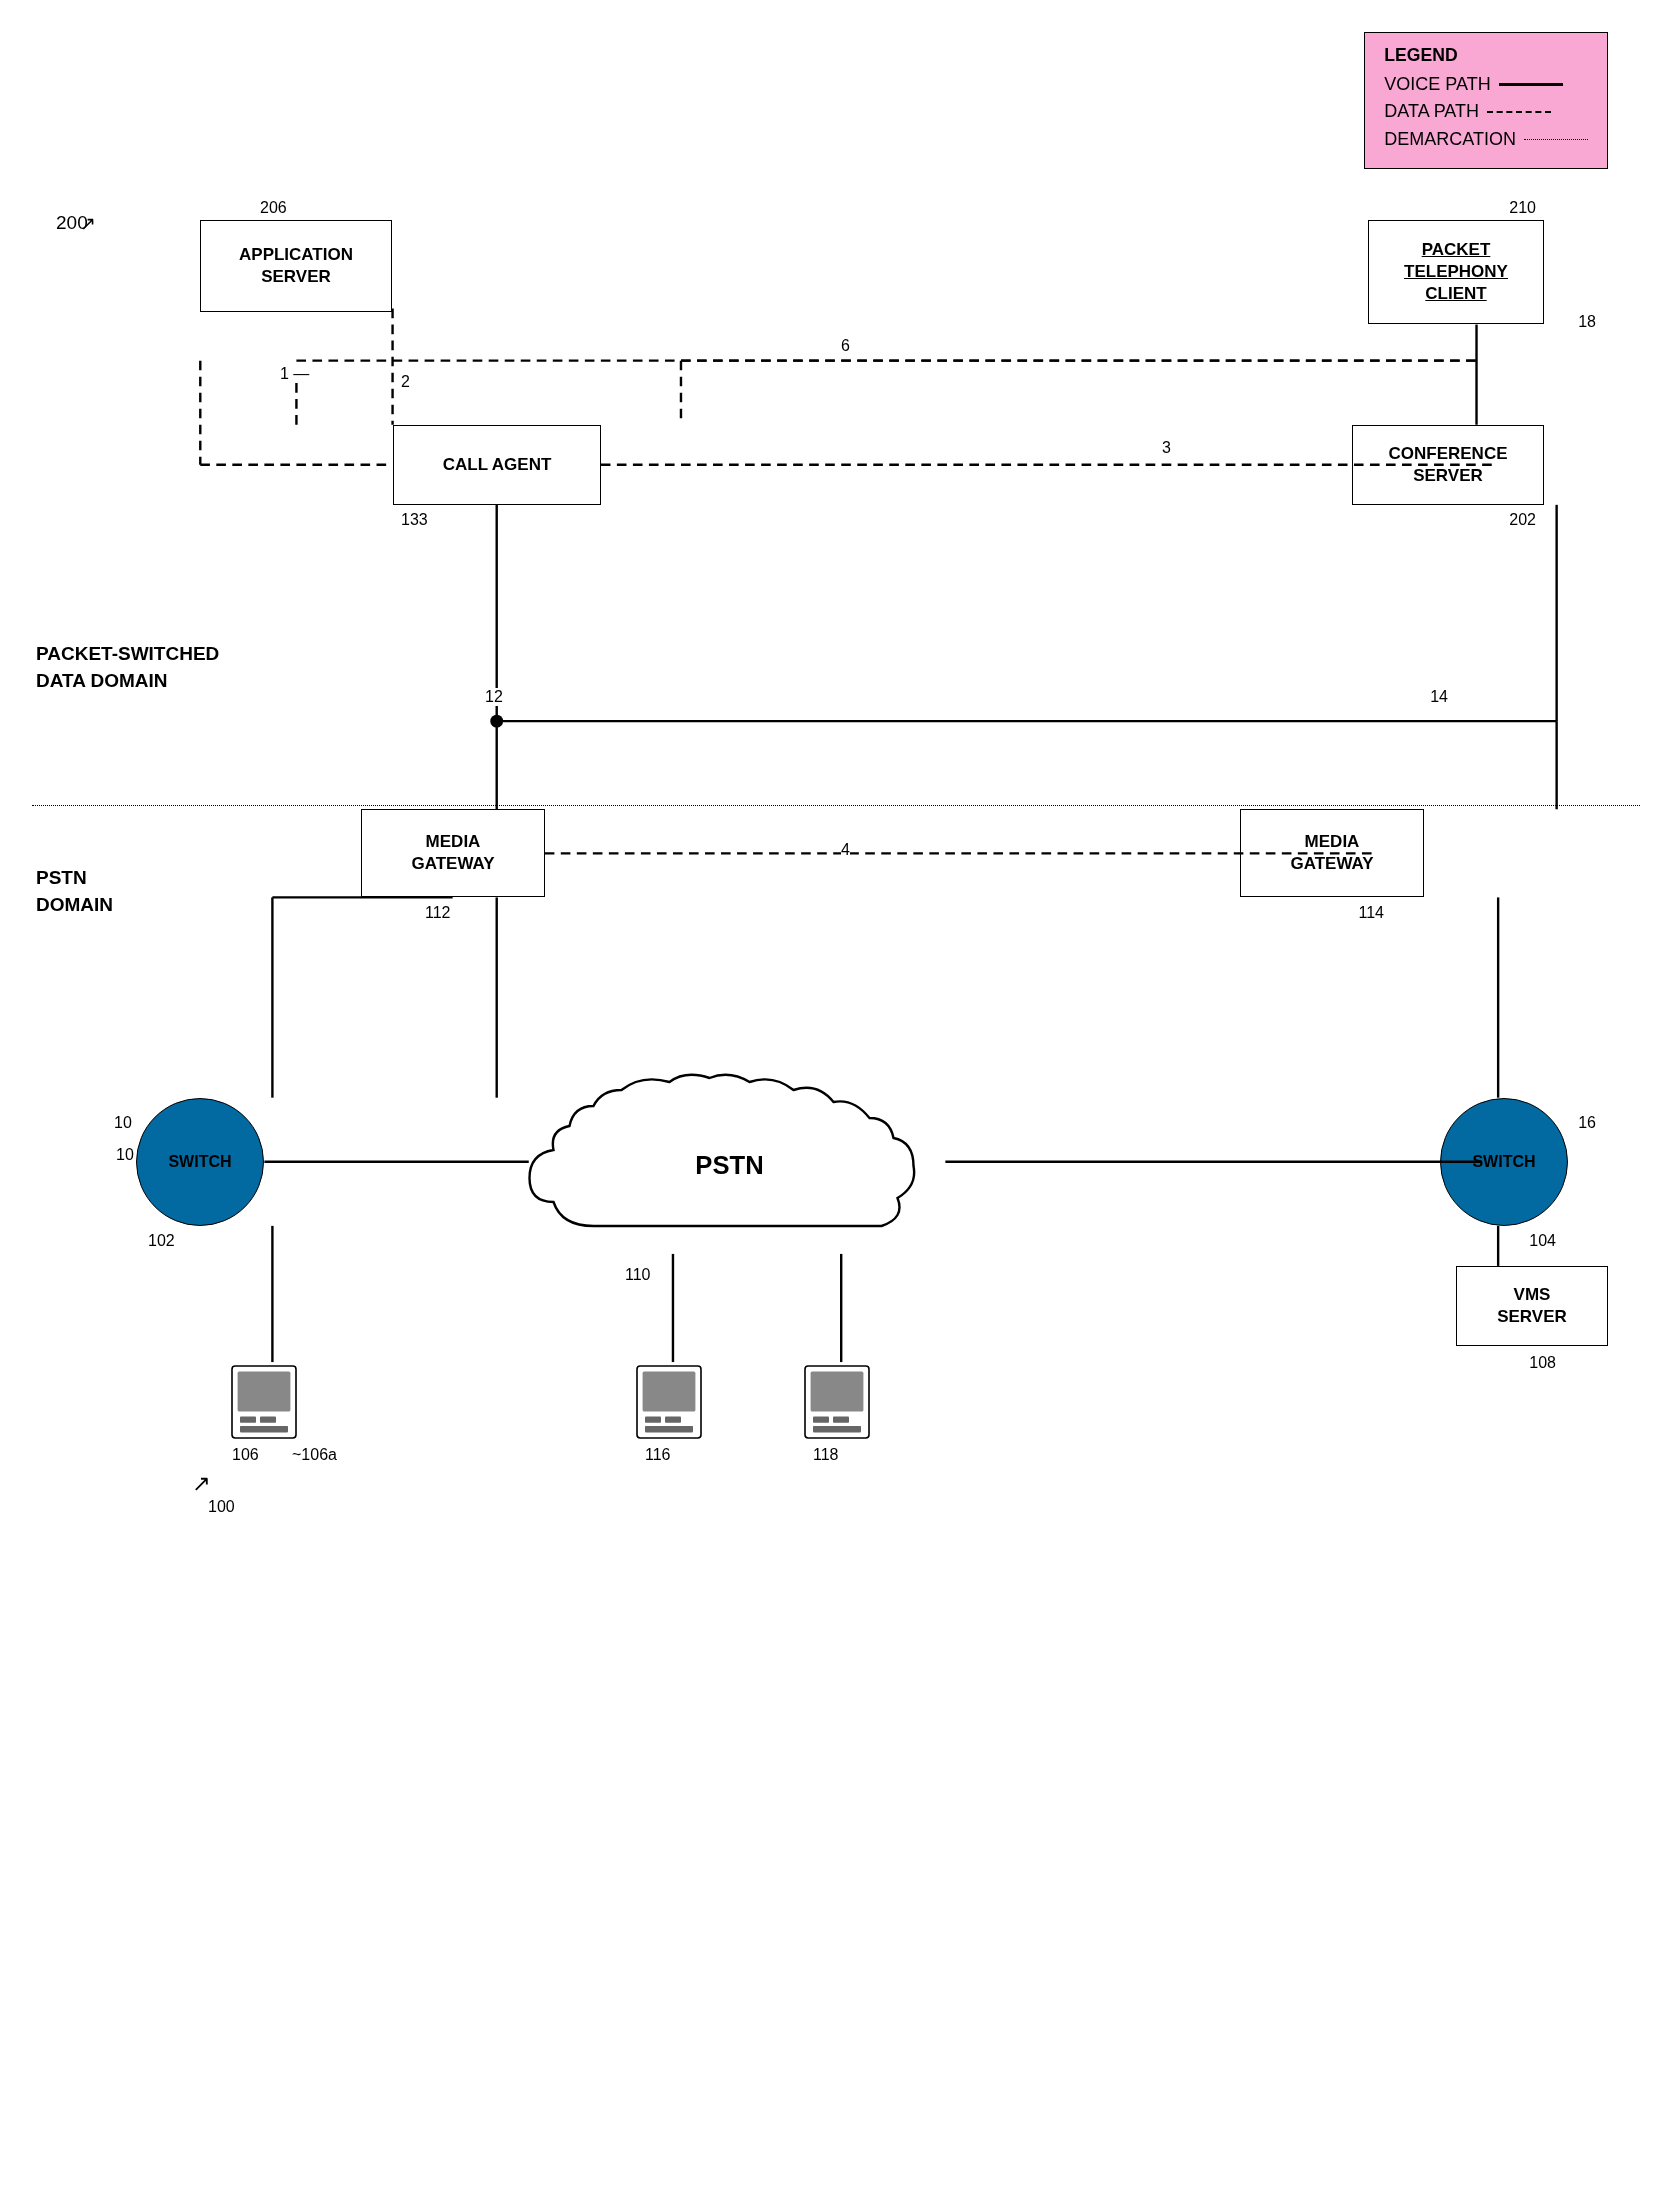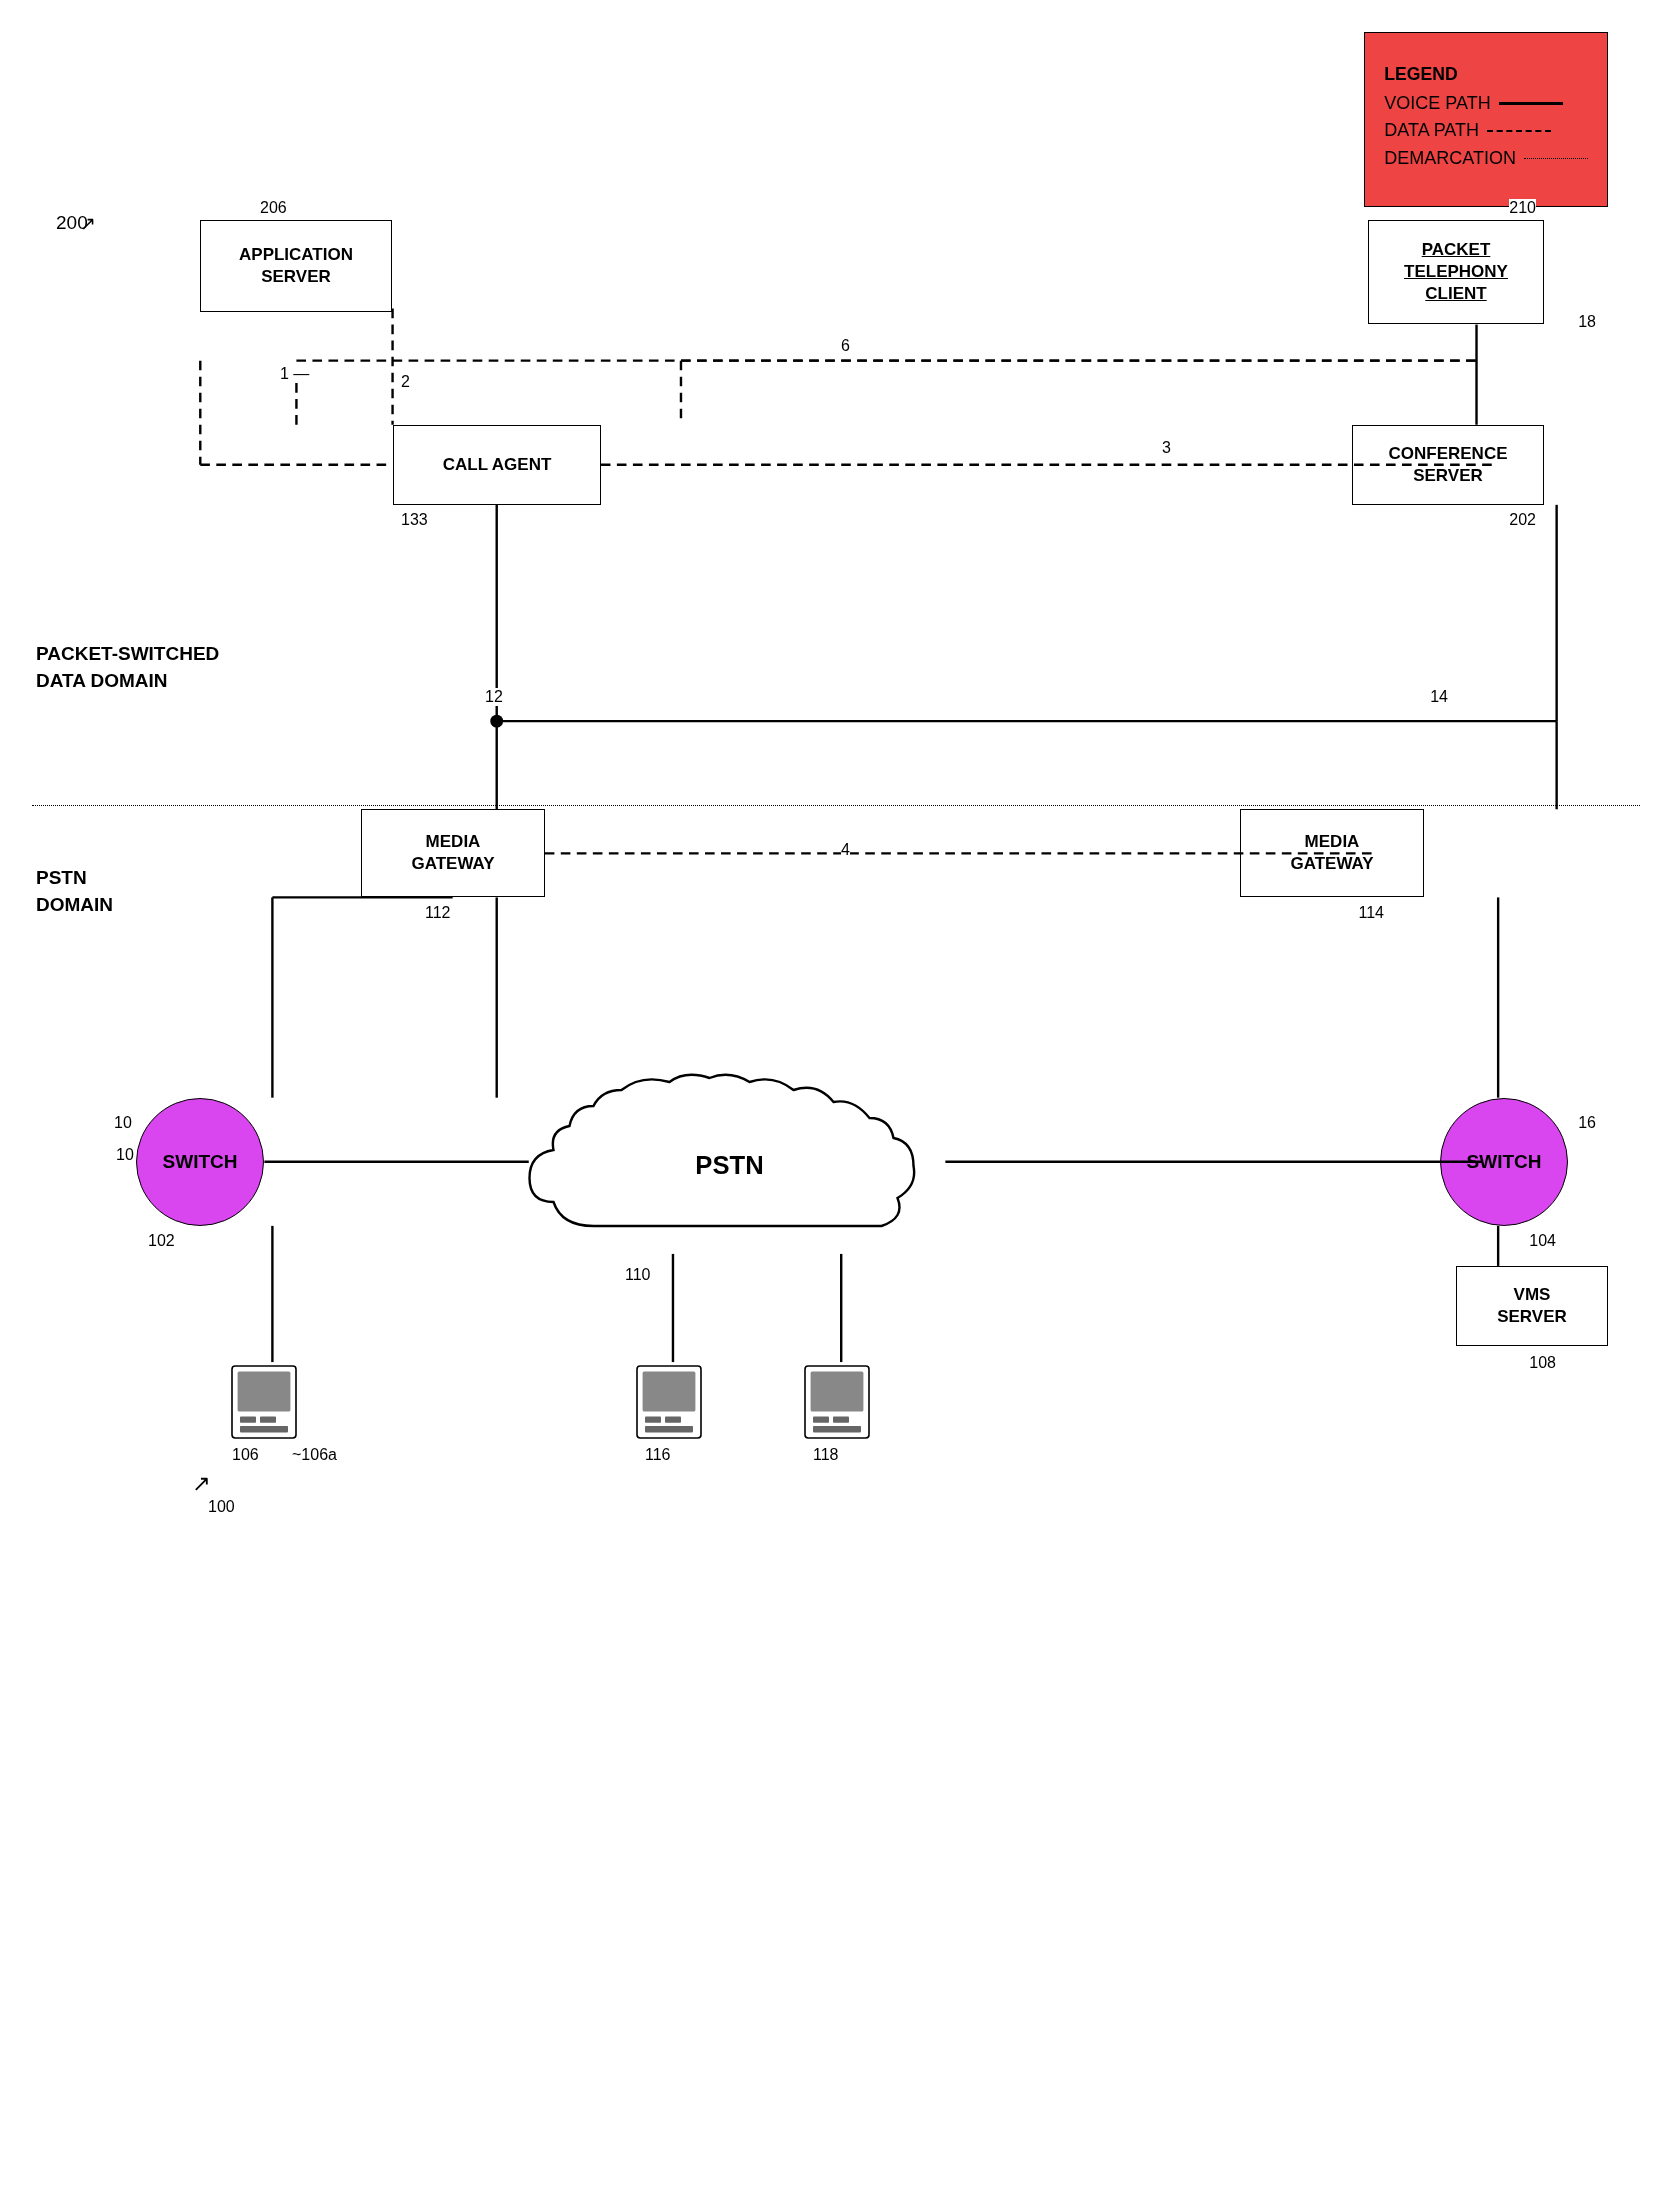--- a/index.html
+++ b/index.html
@@ -17,22 +17,22 @@
       height: 2205px;
       background: #fff;
     }
 
     
     .legend-box {
       position: absolute;
       top: 32px;
       right: 64px;
       border: 1.6px solid #000;
-      padding: 31px 19px;
-      background: #ef4444;
+      padding: 12px 19px;
+      background: #f9a8d4;
     }
     .legend-title {
       font-weight: bold;
       font-size: 17.6px;
       margin-bottom: 8px;
     }
     .legend-item {
       display: flex;
       align-items: center;
       margin-bottom: 6.4px;
@@ -67,26 +67,26 @@
       align-items: center;
       justify-content: center;
       padding: 8px;
       line-height: 1.3;
     }
 
     
     .node-circle {
       position: absolute;
       border: 1.6px solid #000;
-      background: #d946ef;
+      background: #0369a1;
       border-radius: 50%;
       display: flex;
       align-items: center;
       justify-content: center;
-      font-size: 19px;
+      font-size: 16px;
       font-weight: bold;
       text-align: left;
     }
 
     
     .cloud {
       position: absolute;
     }
 
     

